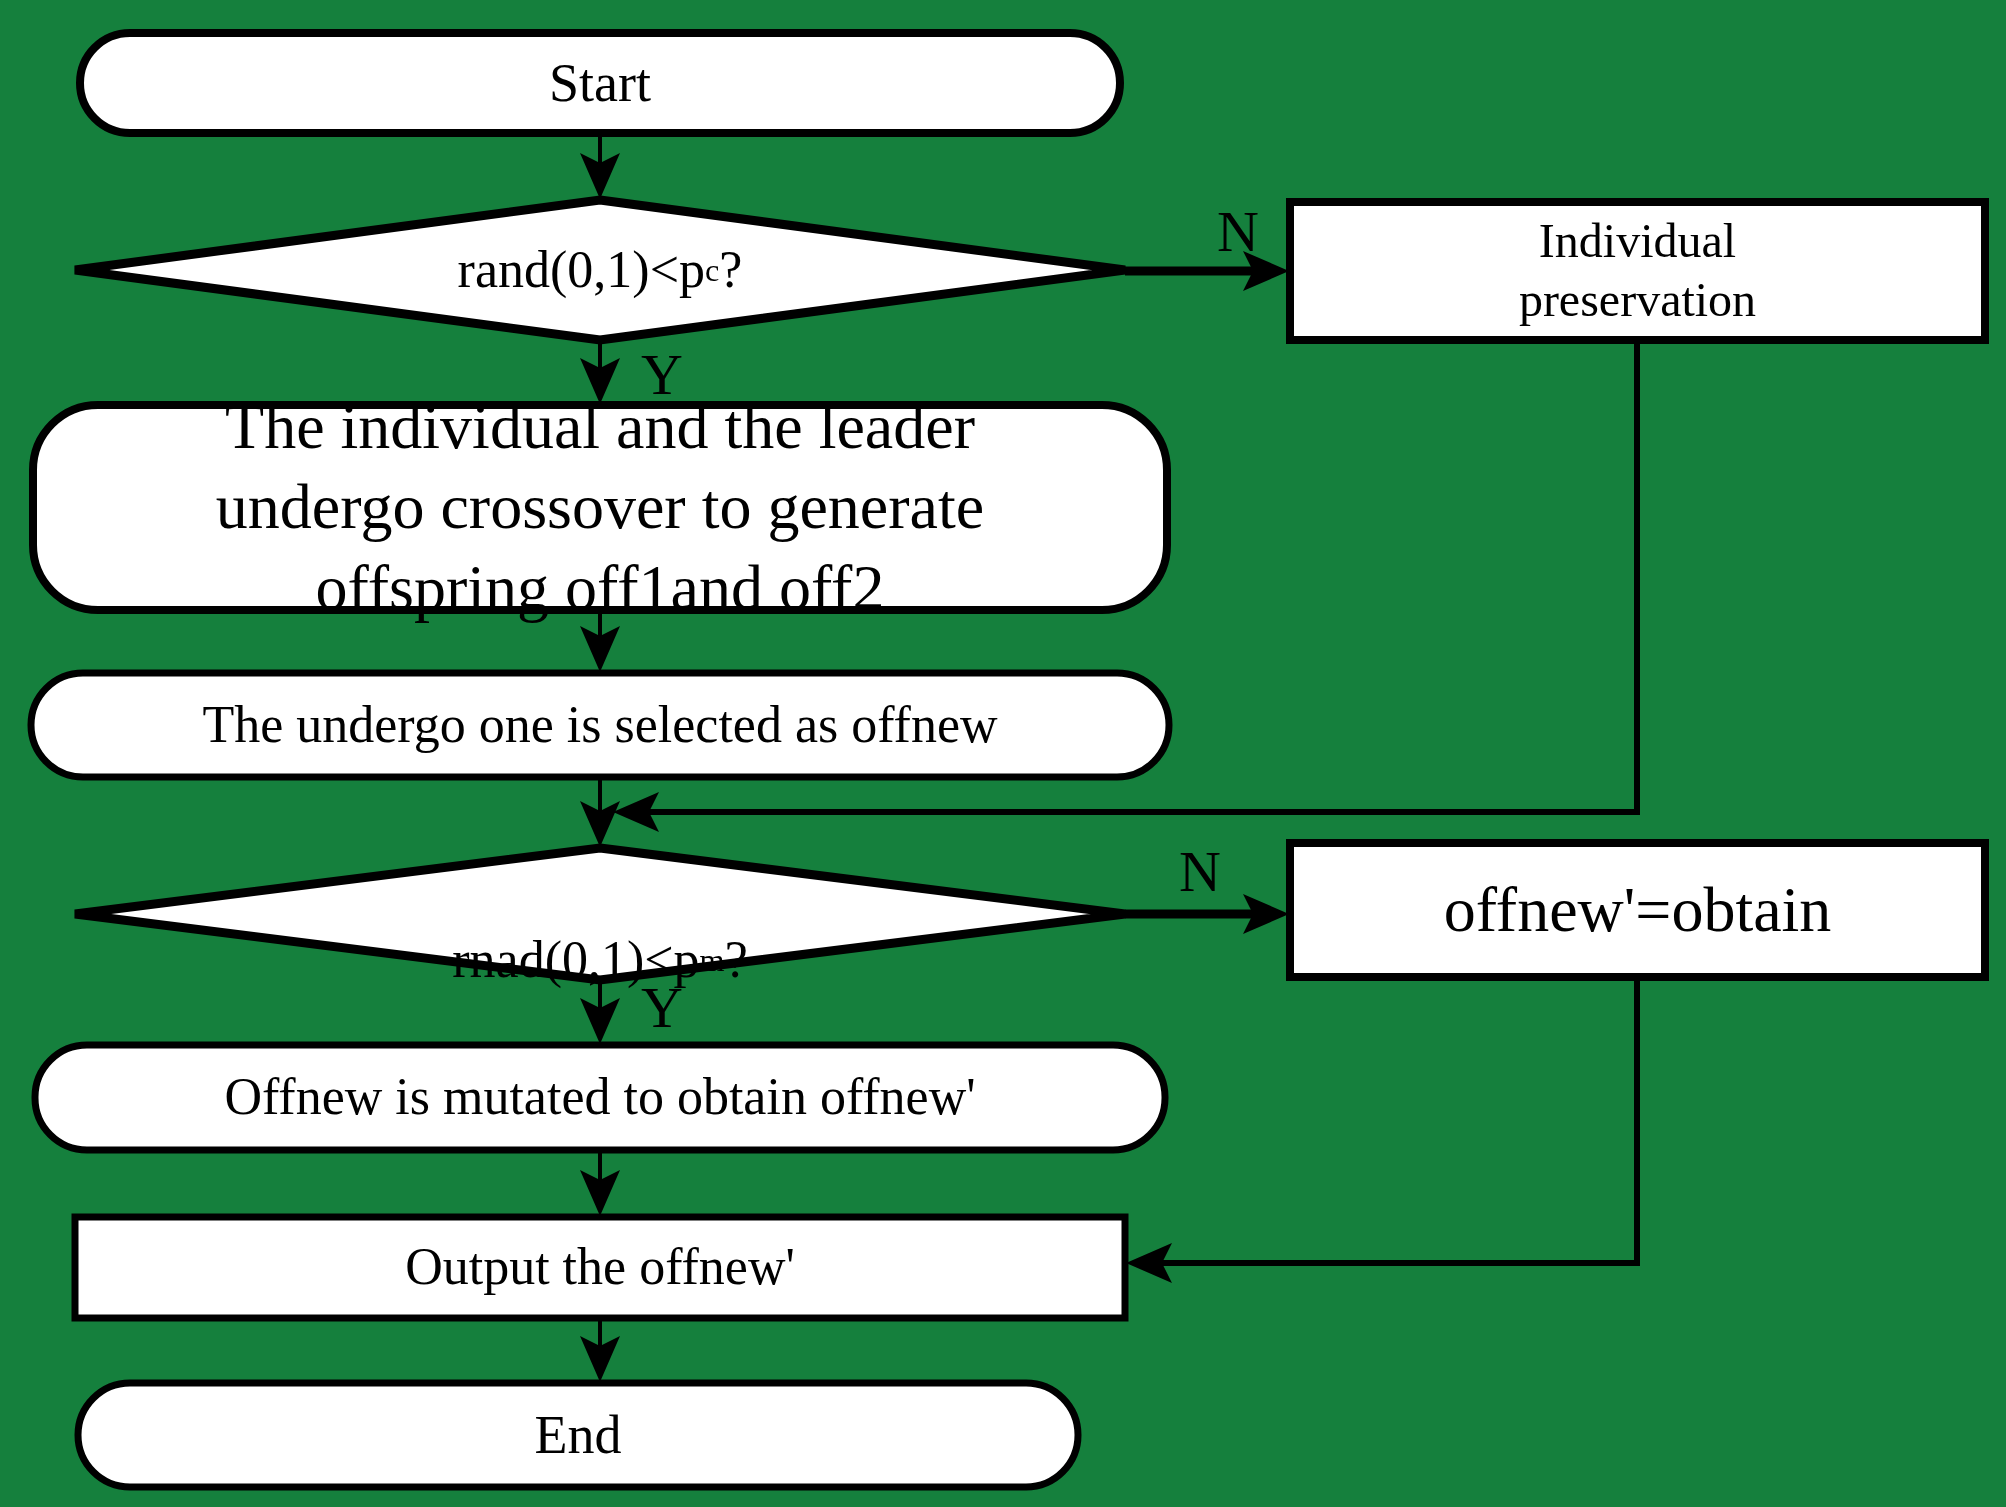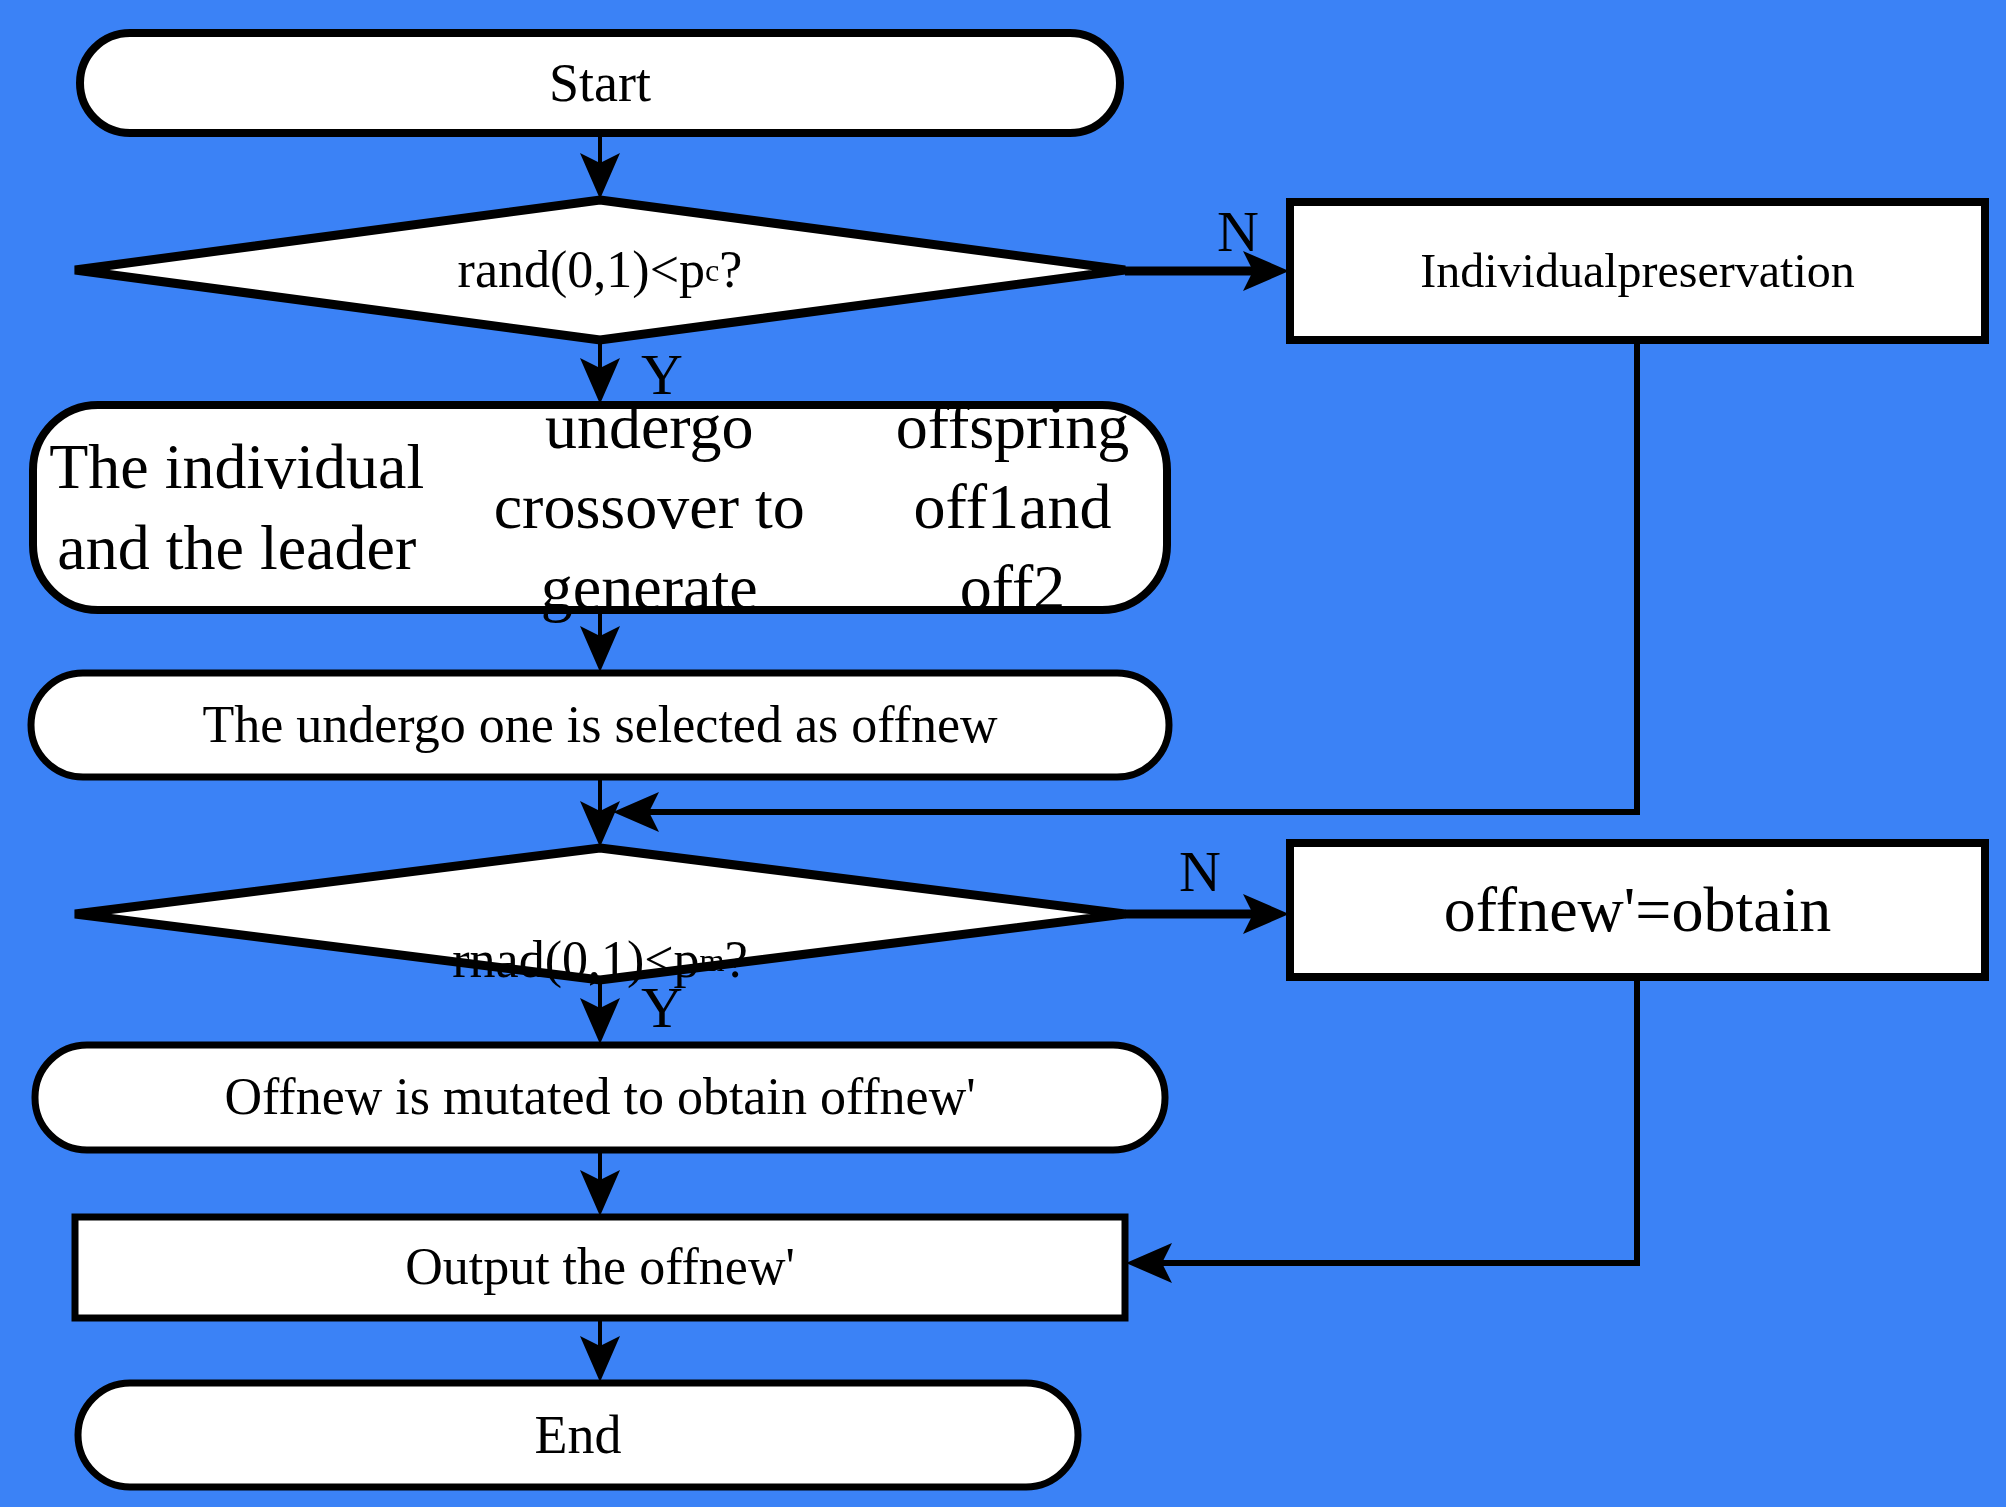--- a/index.html
+++ b/index.html
@@ -1,33 +1,33 @@
 <!DOCTYPE html>
 <html><head>
 <meta charset="utf-8">
 <style>
   html,body{margin:0;padding:0;background:#ffffff;}
   #stage{
     position:relative;
     width:2006px;height:1507px;
-    background:#3b82f6;
+    background:#15803d;
     overflow:hidden;
     font-family:"Liberation Serif", serif;
     color:#000;
   }
   #shapes{position:absolute;left:0;top:0;}
   .lbl{
     position:absolute;
     display:flex;align-items:center;justify-content:center;
     text-align:center;
     color:#000;
     line-height:1.2;
     white-space:nowrap;
   }
-  .lbl.multi{flex-direction:row;white-space:normal;}
+  .lbl.multi{flex-direction:column;white-space:normal;}
   .fs-start{font-size:54px;}
   .fs-node{font-size:52px;}
   .fs-side{font-size:48px;line-height:1.22;}
   .fs-branch{font-size:58px;}
   .fs-cross{font-size:64px;line-height:1.26;}
   sub.subscript{font-size:0.62em;vertical-align:-0.28em;line-height:0;}
 </style>
 </head>
 <body>
 

